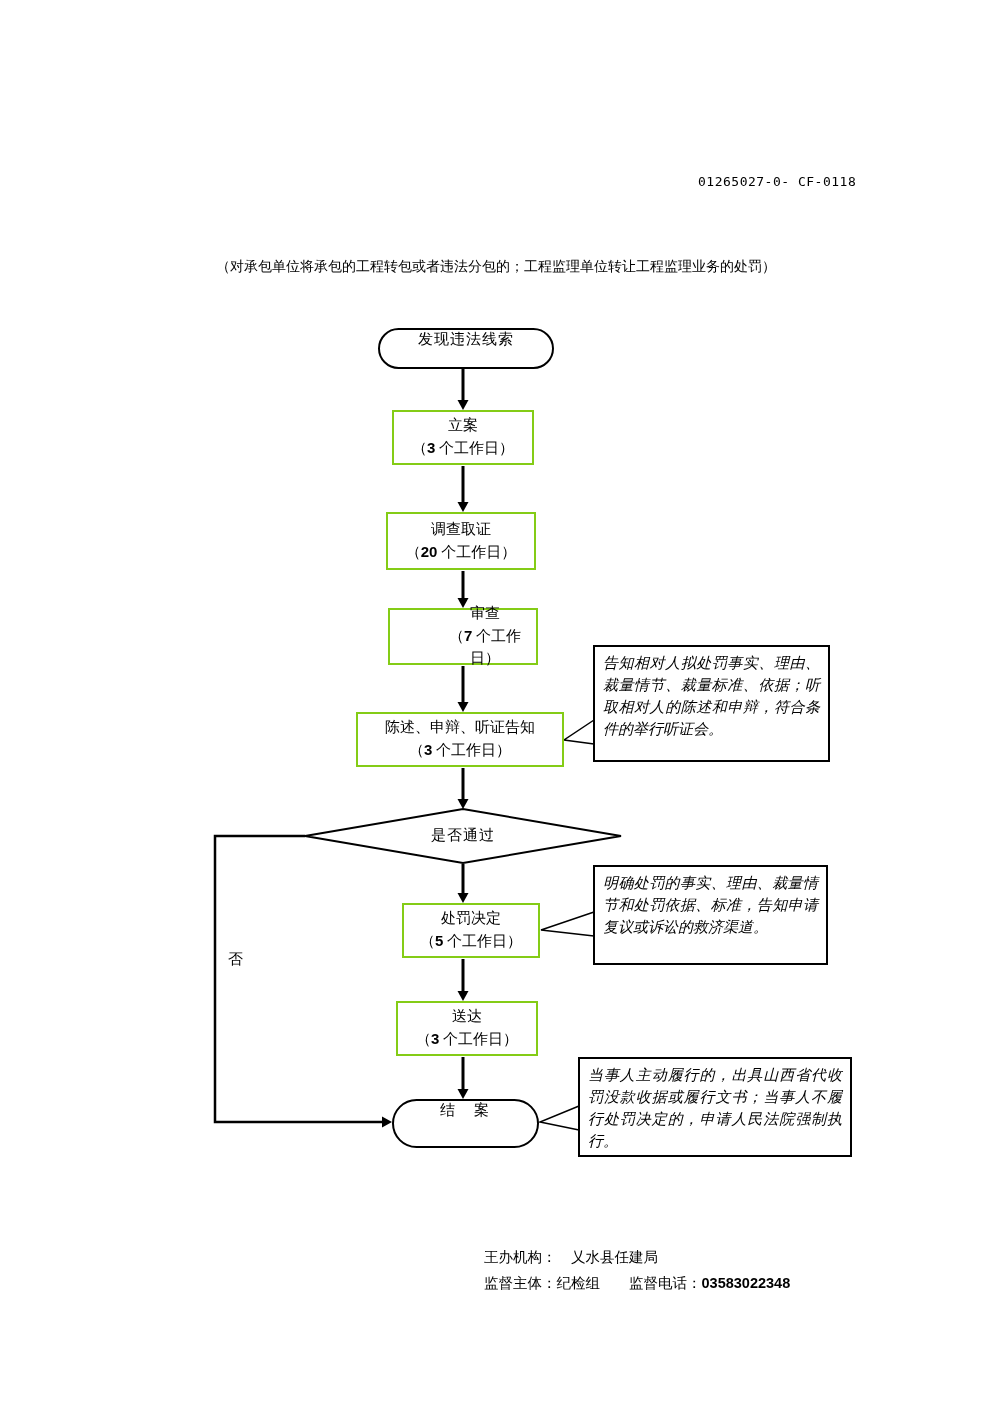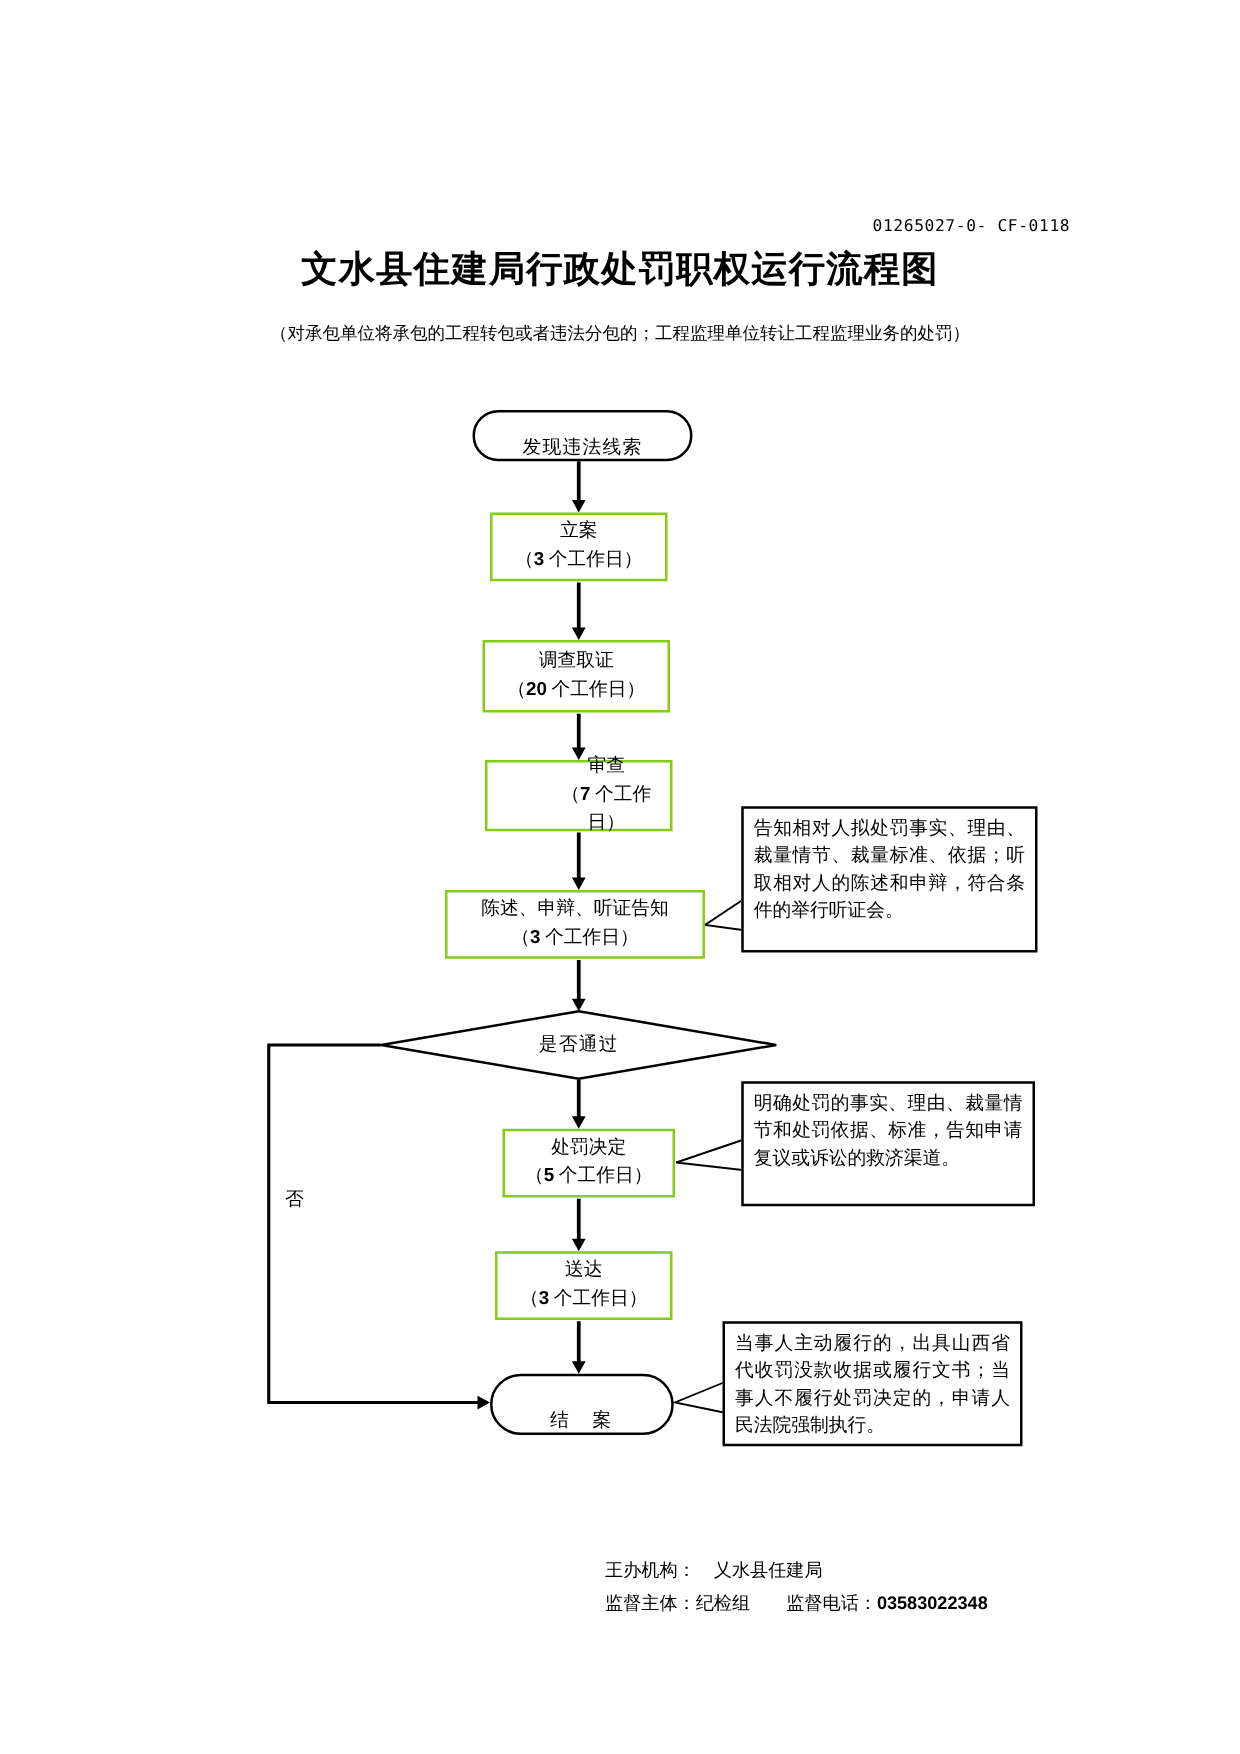--- a/index.html
+++ b/index.html
@@ -33,57 +33,56 @@
     position:absolute;
     border:2px solid #84cc16; background:#fff;
     display:flex; flex-direction:column;
     align-items:center; justify-content:center;
     font-size:15px; line-height:1.45; text-align:center;
     box-sizing:border-box;
   }
   .oval {
     position:absolute;
     border:2px solid #000; background:#fff;
-    display:flex; align-items:flex-end; justify-content:center;
+    display:flex; align-items:flex-start; justify-content:center;
     font-size:15px; letter-spacing:1px;
     box-sizing:border-box;
   }
   #start-oval  { left:378px; top:328px; width:176px; height:41px; border-radius:21px; }
   #end-oval    { left:392px; top:1099px; width:147px; height:49px; border-radius:25px; letter-spacing:2px; }
   #step-0 { left:392px; top:410px;  width:142px; height:55px; }
   #step-1 { left:386px; top:512px;  width:150px; height:58px; }
   #step-2 { left:388px; top:608px;  width:150px; height:57px;padding-left:44px; }
   #step-3 { left:356px; top:712px;  width:208px; height:55px; }
   #step-4 { left:402px; top:903px;  width:138px; height:55px; }
   #step-5 { left:396px; top:1001px; width:142px; height:55px; }
   .note {
     position:absolute;
     border:2px solid #000; background:#fff;
     padding:5px 8px; box-sizing:border-box;
-    font-size:15px; line-height:22px; text-align:justify;
+    font-size:15px; line-height:22px; text-align:justify;font-style:italic;
   }
   #note-0 { left:593px; top:645px;  width:237px; height:117px; }
   #note-1 { left:593px; top:865px;  width:235px; height:100px; }
-  #note-2 { left:578px; top:1057px; width:240px; height:100px; }
+  #note-2 { left:578px; top:1057px; width:274px; height:100px; }
   #decision-label {
     left:383px; top:826px; width:160px;
     text-align:center; font-size:15px; letter-spacing:1px;
   }
   #no-label { left:228px; top:950px; font-size:15px; }
   #footer { left:484px; top:1244px; width:420px; font-size:14.5px; line-height:26px; }
   b { font-family:"Liberation Sans","DejaVu Sans",sans-serif; font-size:14.5px; }
   .flow-box b { font-size:15px; }
 </style>
 </head>
 <body>
 
 <div id="page">
 
   <div class="abs" id="doc-number">01265027-0- CF-0118</div>
-  <div class="abs" id="title">文水县住建局行政处罚职权运行流程图</div>
   <div class="abs" id="subtitle">（对承包单位将承包的工程转包或者违法分包的；工程监理单位转让工程监理业务的处罚）</div>
 
   <svg class="connector-layer" width="992" height="1403" viewBox="0 0 992 1403">
 
     <g stroke="#000" fill="#000">
       <line x1="463" y1="369" x2="463" y2="401" stroke-width="3"></line>
       <polygon points="457.5,400 468.5,400 463,410" stroke="none"></polygon>
     </g>
     <g stroke="#000" fill="#000">
       <line x1="463" y1="466" x2="463" y2="503" stroke-width="3"></line>

